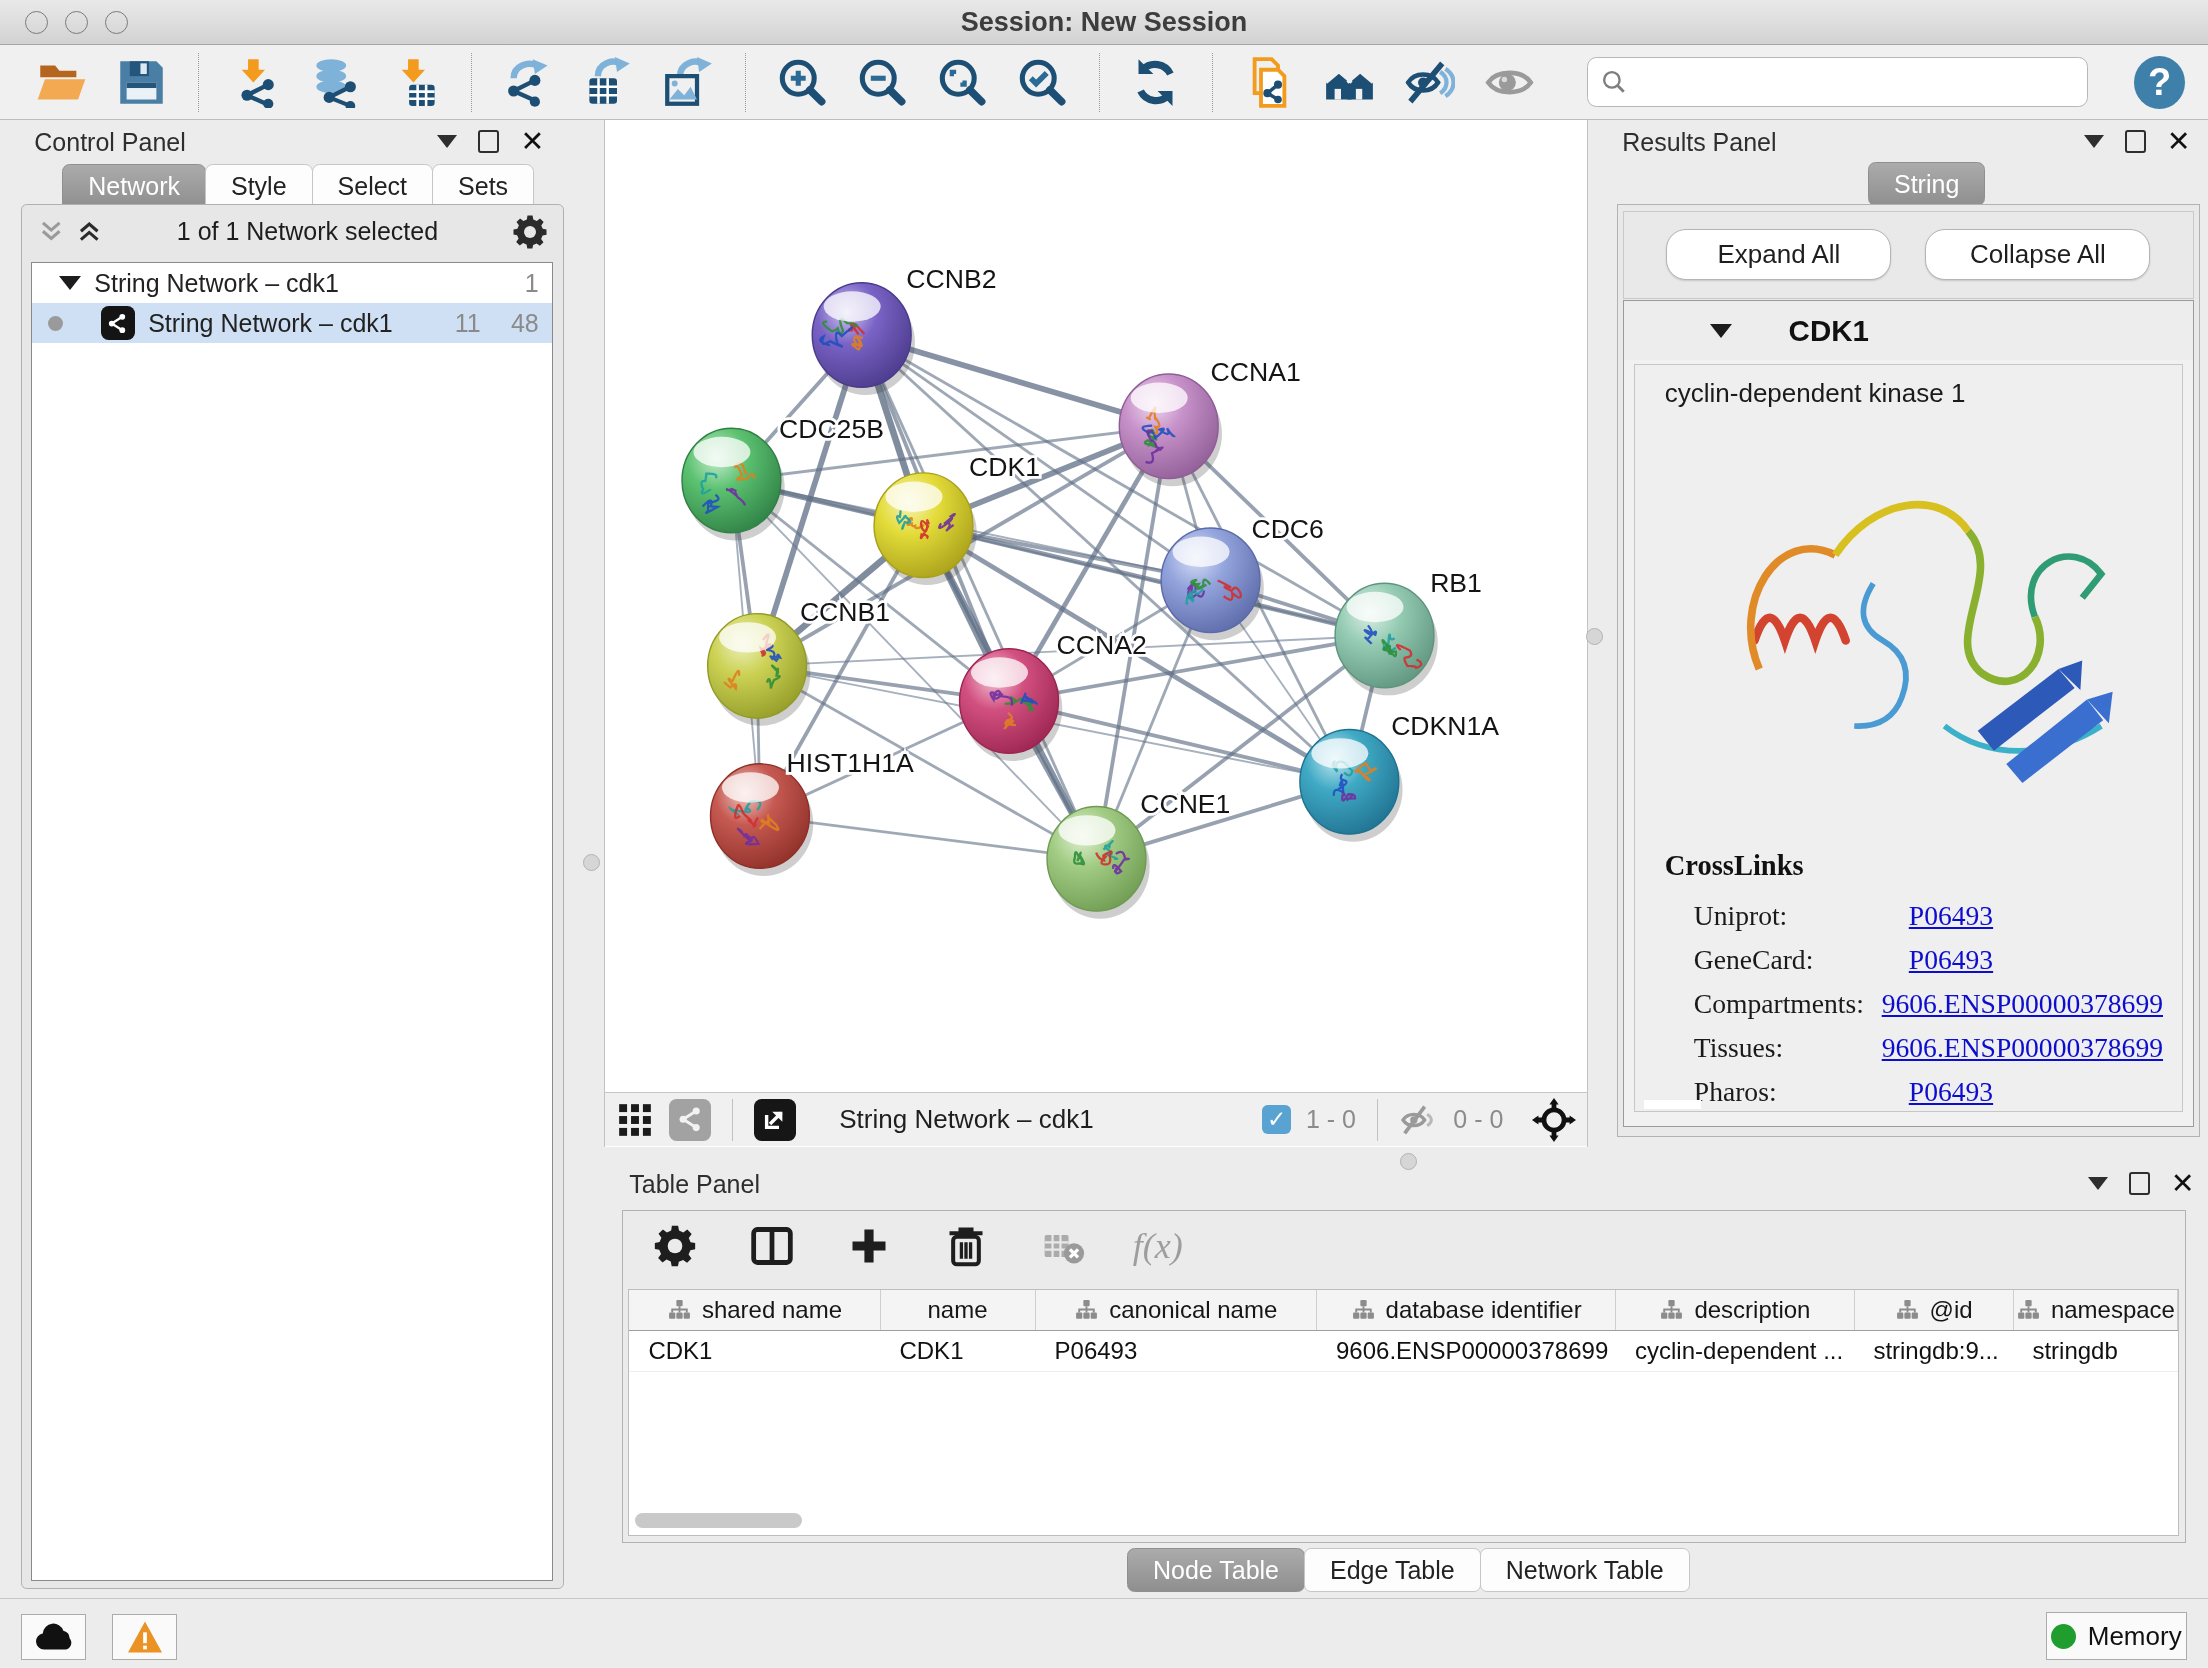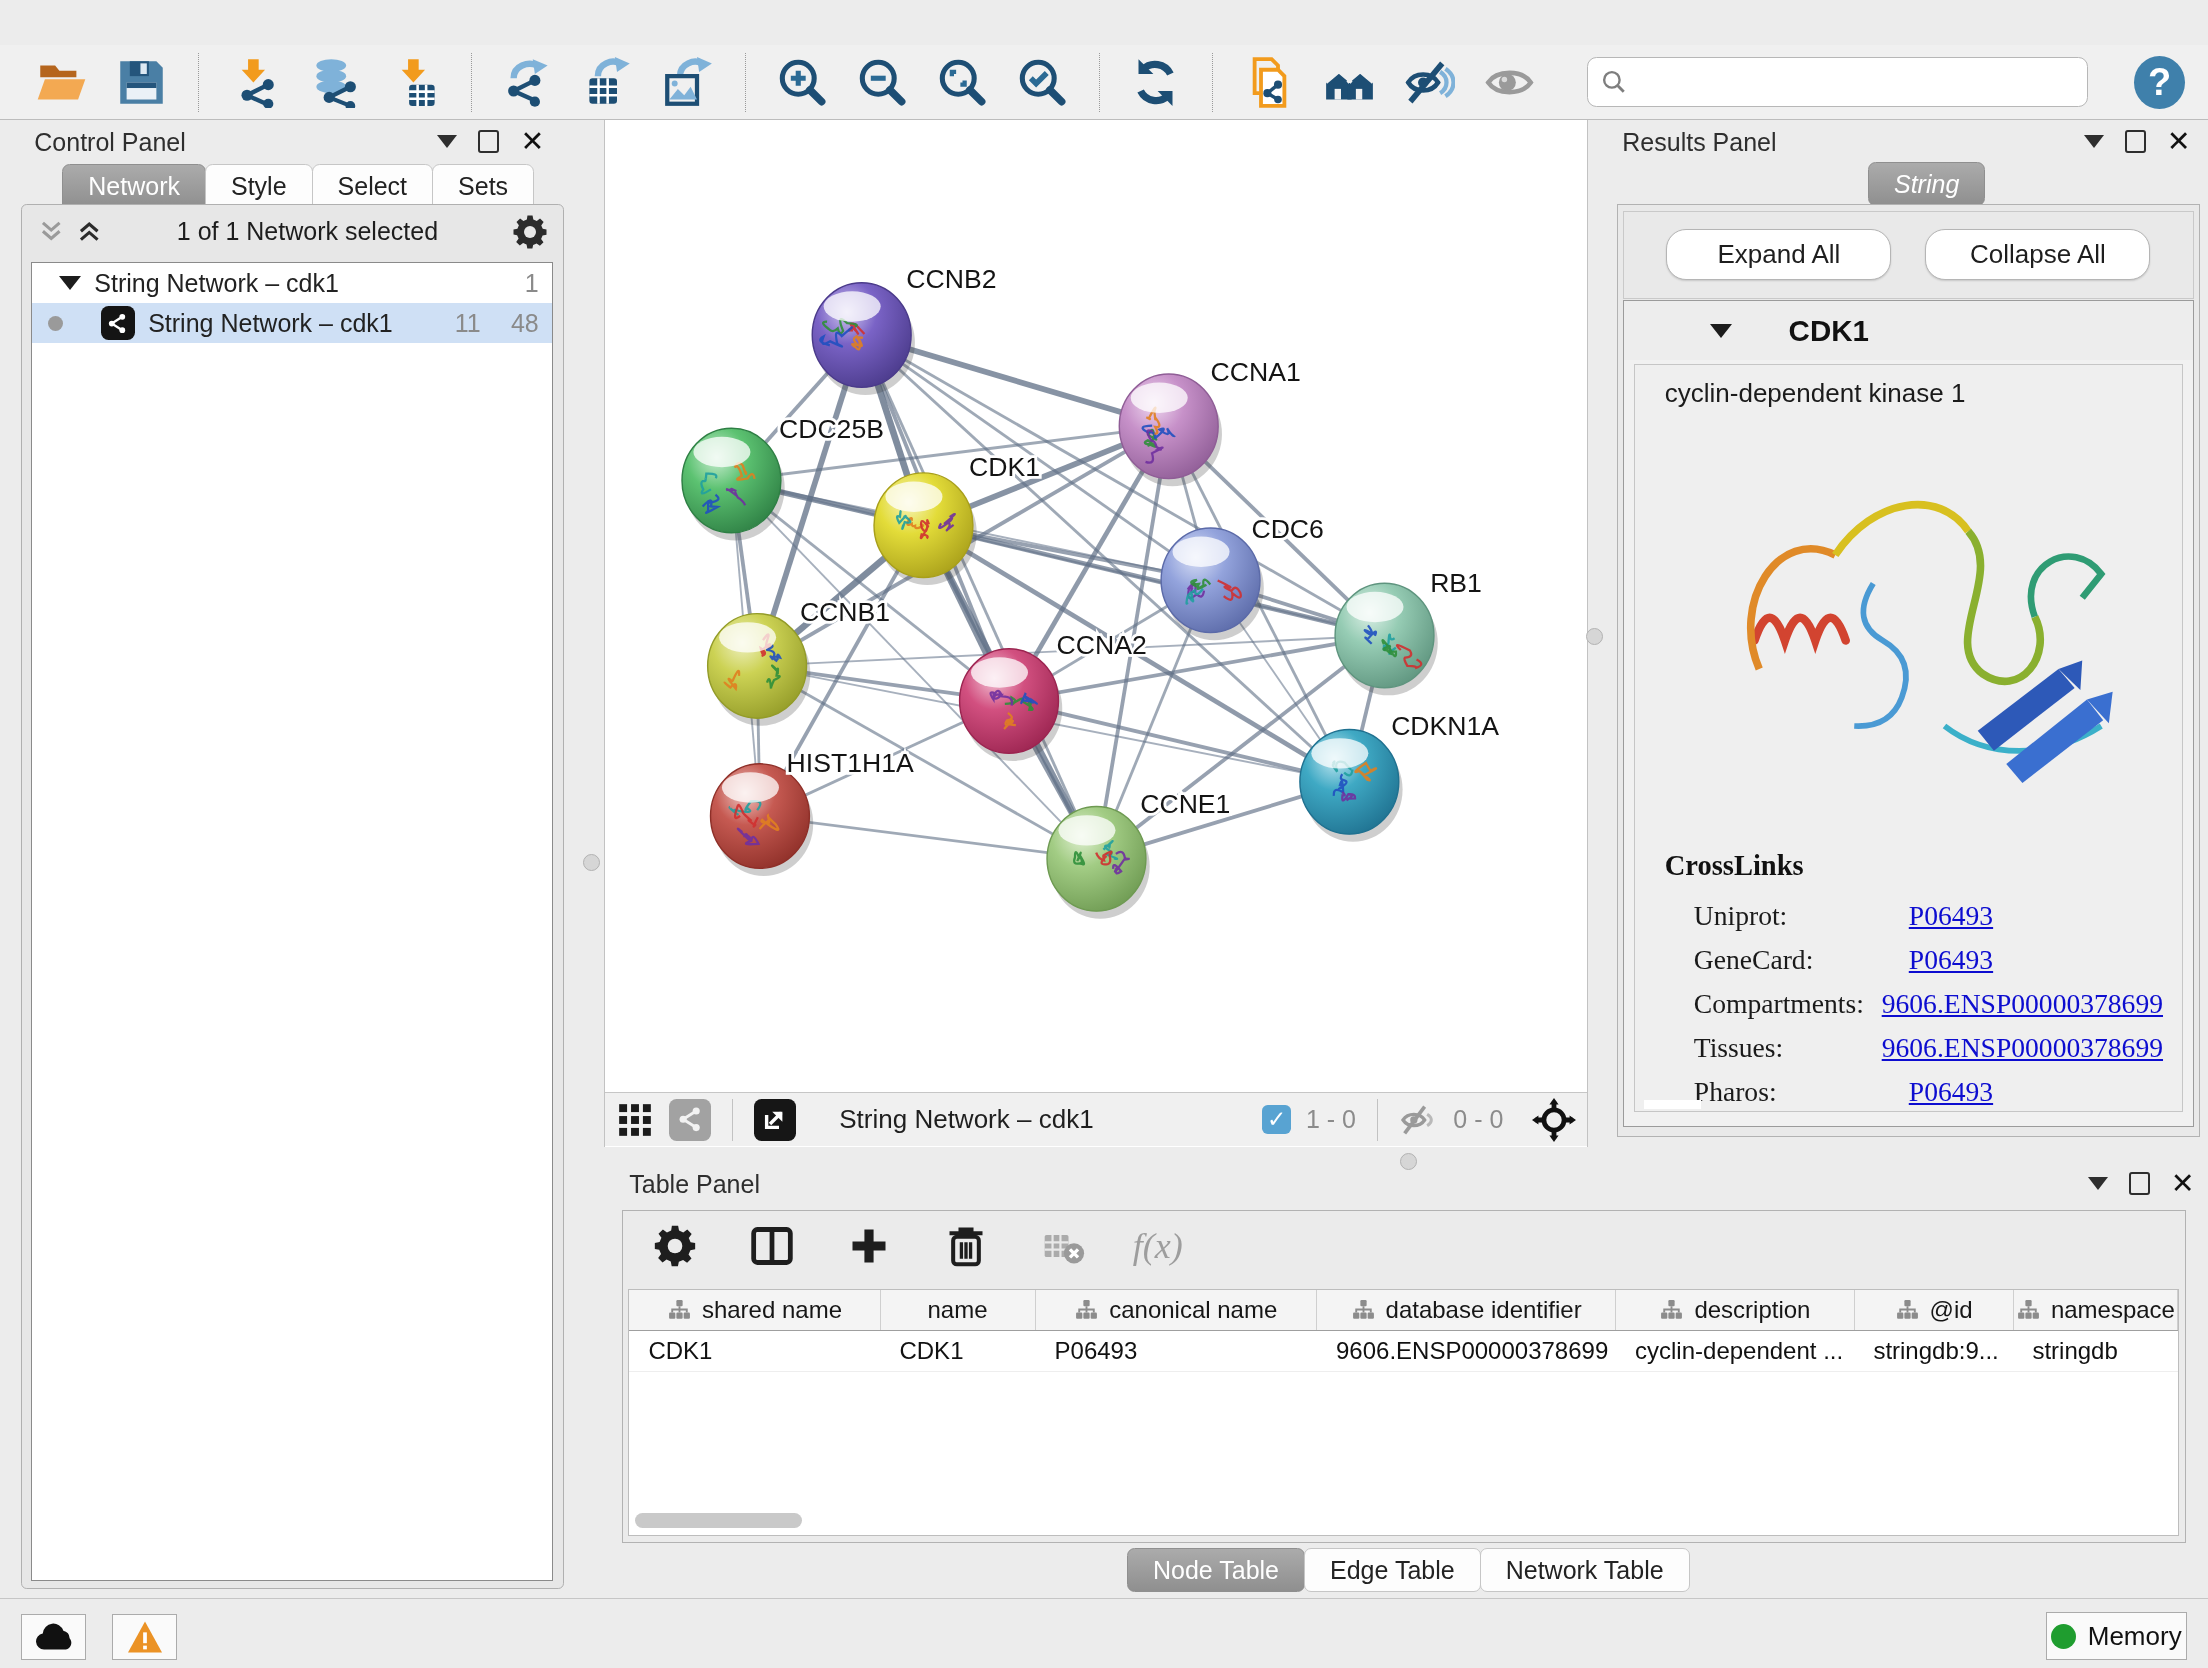--- a/index.html
+++ b/index.html
@@ -53,21 +53,21 @@
   .net-bar{position:absolute;left:0;top:972px;width:982px;height:54px;background:#f0f0f0;
     border-top:1px solid #c6c6c6;display:flex;align-items:center;padding:0 11.4px;box-sizing:border-box;gap:15px;}
   .nb-sep{width:0;height:42px;border-left:1px solid #c2c2c2;margin:0 5.7px;}
   .nb-title{font-size:26px;color:#1f1f1f;margin-left:28.5px;flex:1;}
   .nb-count{font-size:25px;color:#8b8b8b;}
   .nb-check{width:28.5px;height:28.5px;border-radius:5.7px;background:#58a3d2;color:#fff;font-size:23px;
     display:flex;align-items:center;justify-content:center;font-weight:bold;}
   .nb-sq{width:42px;height:42px;border-radius:7.6px;display:flex;align-items:center;justify-content:center;}
   
   .results-panel{position:absolute;left:1609px;top:124px;width:595px;height:1013px;}
-  .rp-tab{position:absolute;left:259px;top:38px;font-style:italic;}
+  .rp-tab{position:absolute;left:259px;top:38px;}
   .rp-box{position:absolute;left:7.6px;top:80px;right:3.8px;bottom:0;background:#e9e9e9;border:1.9px solid #b2b2b2;}
   .rp-buttons{position:absolute;left:5.7px;right:5.7px;top:5.7px;height:86px;border:1px solid #c9c9c9;
     display:flex;align-items:center;justify-content:center;gap:34px;}
   .rp-btn{min-width:181px;height:49px;background:#fff;border:1px solid #b5b5b5;border-radius:20px;
     font-size:26px;color:#1e1e1e;display:flex;align-items:center;justify-content:center;padding:0 21px;
     box-shadow:0 1px 1.9px rgba(0,0,0,.15);}
   .rp-scroll{position:absolute;left:5.7px;right:5.7px;top:95px;bottom:9.5px;background:#f1f1f1;border:1px solid #9b9b9b;}
   .rp-entry-head{height:59px;display:flex;align-items:center;gap:57px;padding-left:72px;background:#ededed;}
   .rp-entry-head .name{font-size:29.5px;font-weight:bold;color:#111;}
   .rp-desc-box{position:absolute;left:9.5px;right:9.5px;top:63px;bottom:13.3px;background:#efefef;border:1px solid #c6c6c6;}
@@ -106,20 +106,26 @@
     display:flex;align-items:center;justify-content:center;gap:11.4px;font-size:26px;color:#111;}
   .mem-dot{width:25px;height:25px;border-radius:50%;background:#1f9d2f;}
   .splitter{position:absolute;width:15px;height:15px;border-radius:50%;background:#d6d6d6;border:1px solid #b2b2b2;}
   .net-label{font-size:28px;fill:#141414;paint-order:stroke;stroke:#ffffff;stroke-width:6px;font-weight:500;}
 </style>
 </head>
 <body>
 
 <div id="app">
 
+  <div class="titlebar">
+    <div class="tl" style="left:25px"></div>
+    <div class="tl" style="left:65px"></div>
+    <div class="tl" style="left:105px"></div>
+    <div class="win-title">Session: New Session</div>
+  </div>
 
   <div class="toolbar">
     <div class="tbtn">
         <svg viewBox="0 0 24 24">
           <path fill="#b5651d" d="M2 4h7l2 2.5h8v3H2z"></path>
           <path fill="#f3a952" d="M.8 20l3.4-9.5h19L19.8 20z"></path>
         </svg>
       </div>
     <div class="tbtn">
         <svg viewBox="0 0 24 24">

